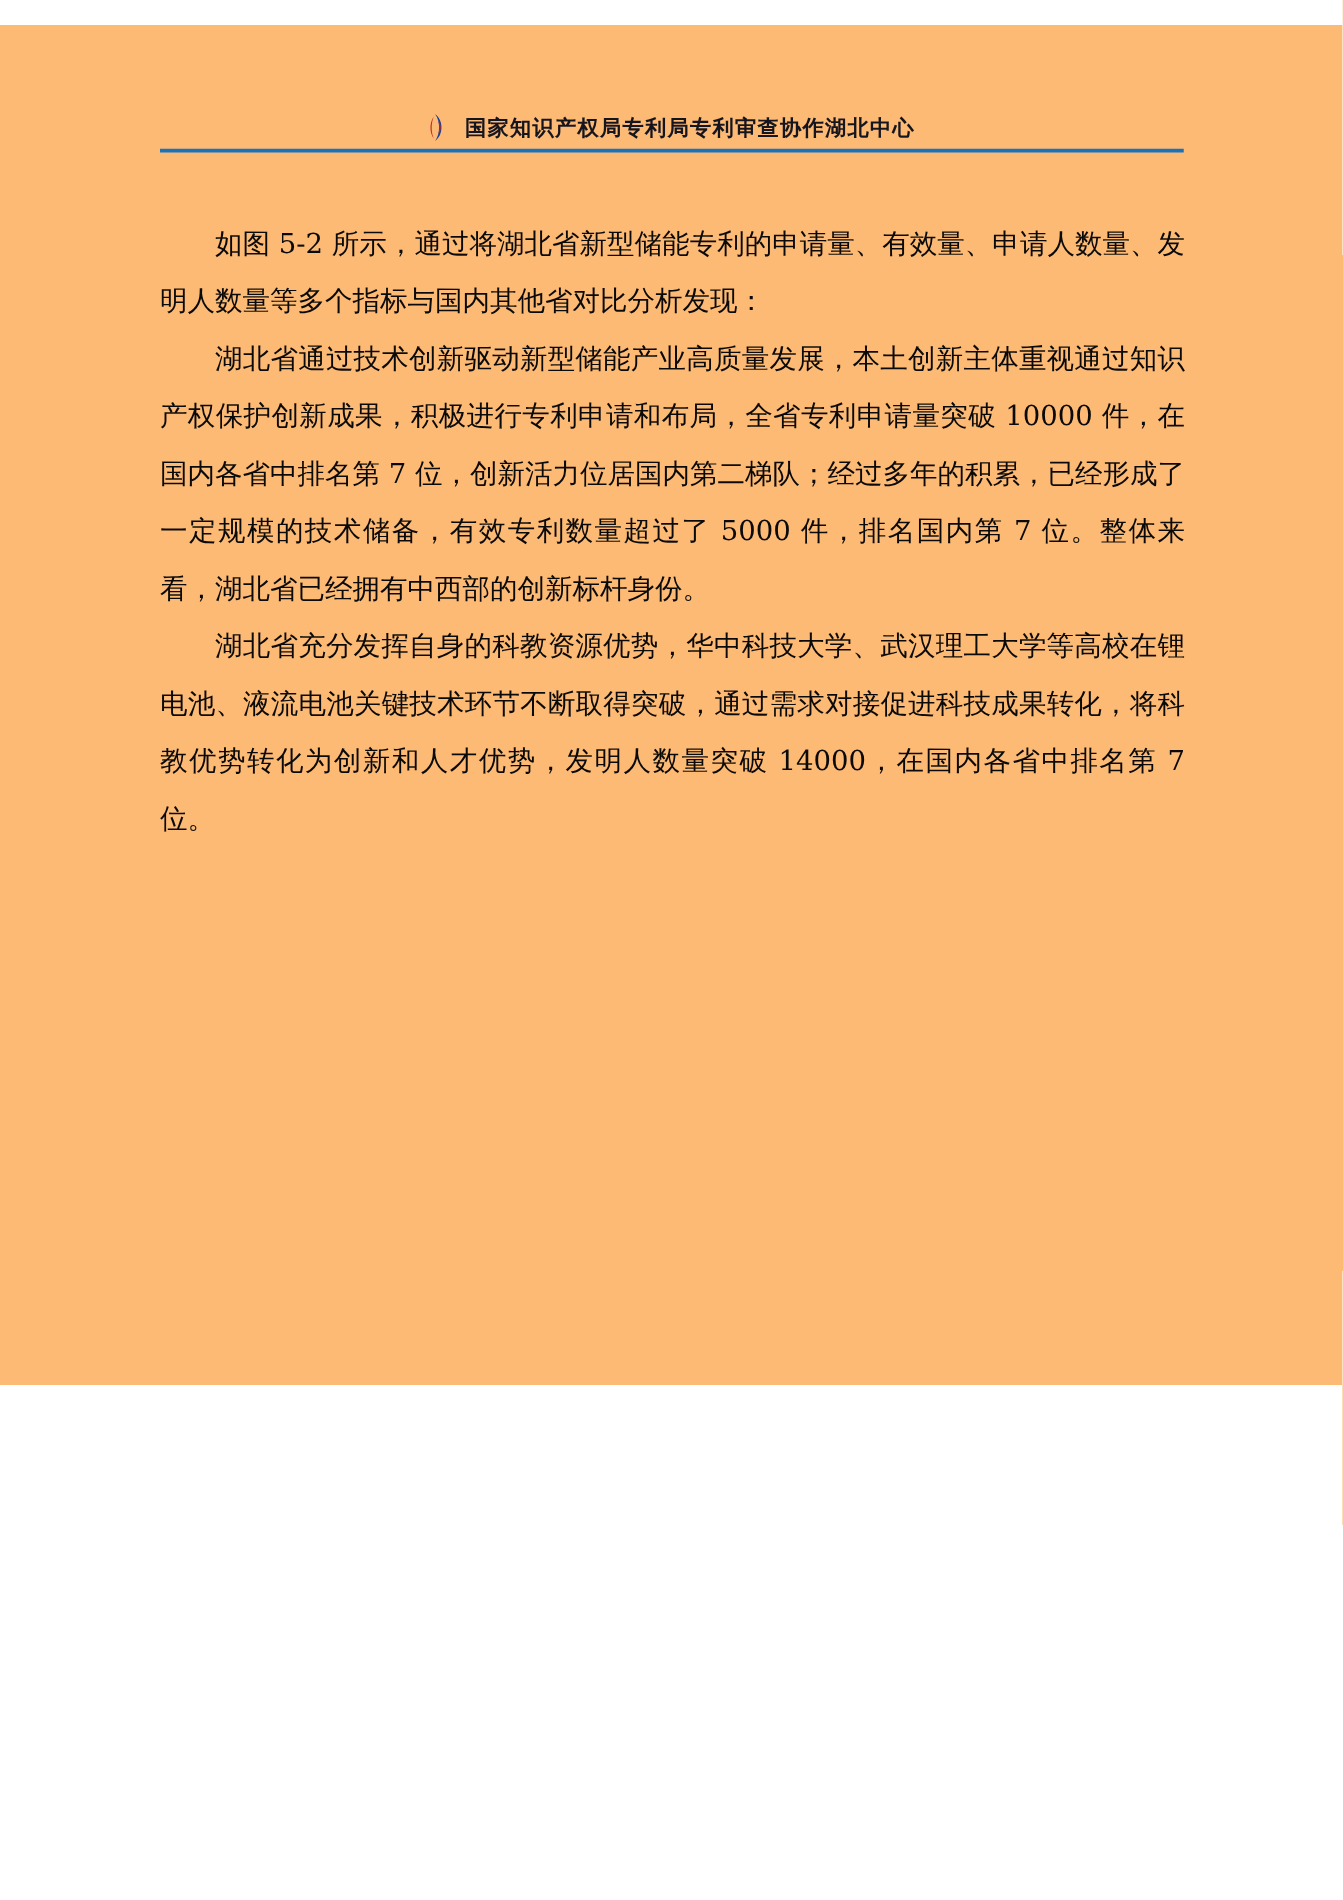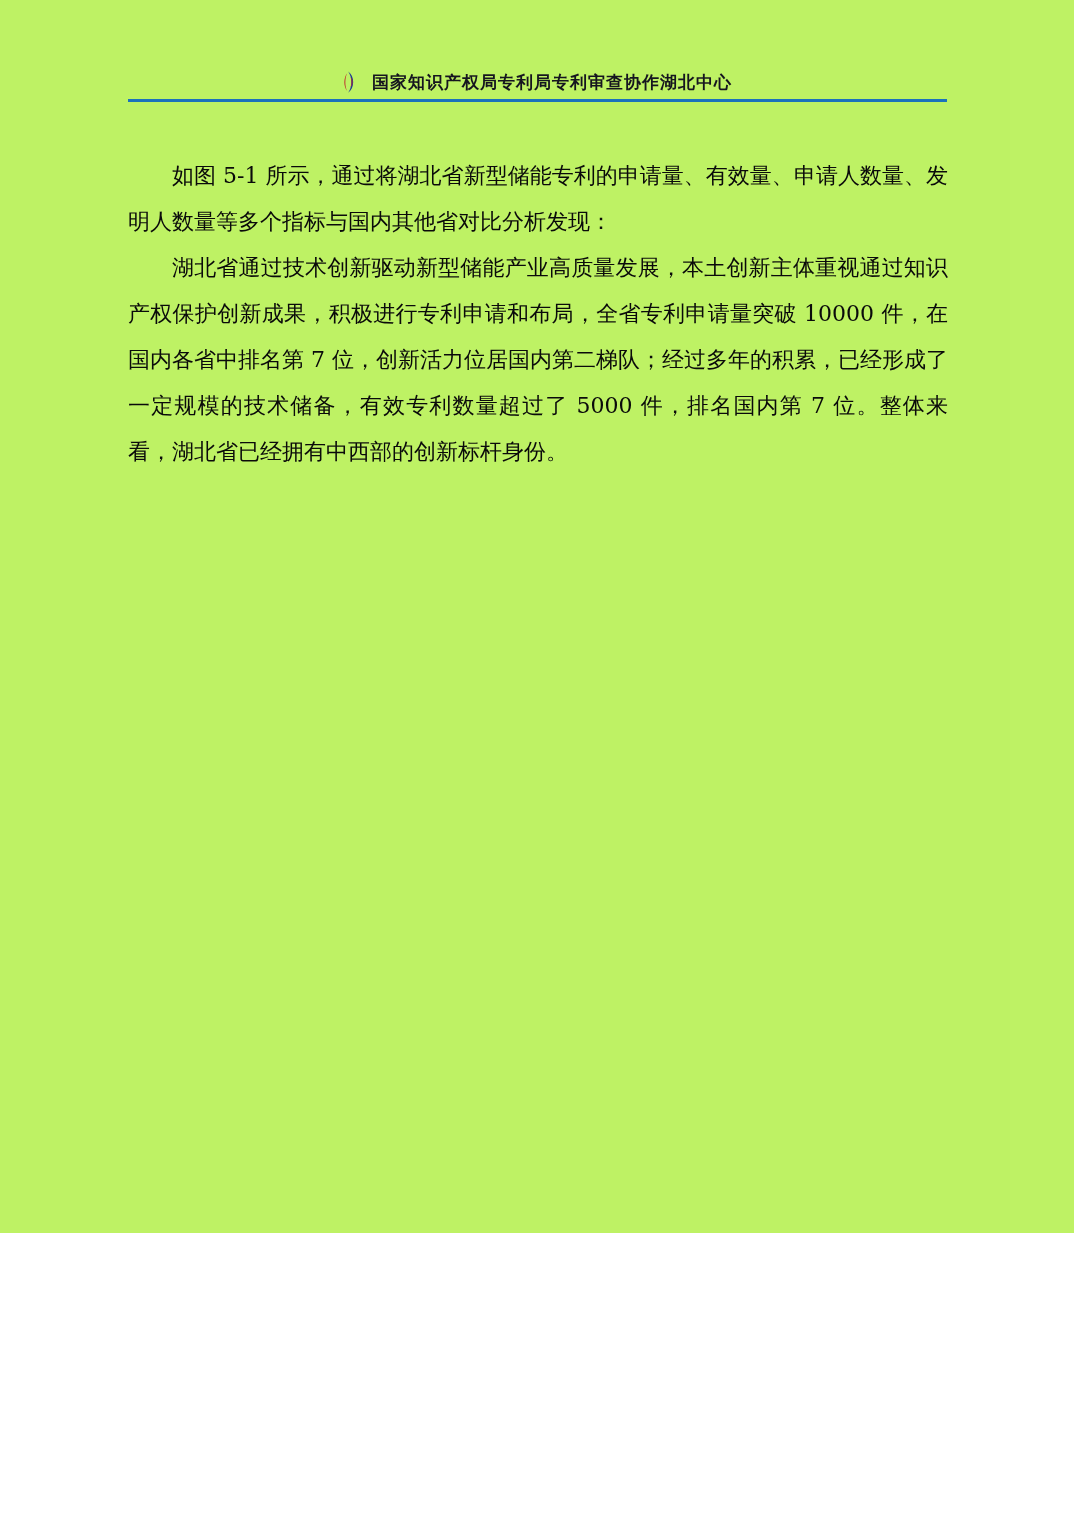--- a/index.html
+++ b/index.html
@@ -3,24 +3,25 @@
 <meta charset="utf-8">
 <style>
   html, body {
     margin: 0;
     padding: 0;
     background: #ffffff;
   }
   .page {
     position: relative;
     width: 1074px;
-    height: 1233px;
-    background: #bef264;
+    height: 1088px;
+    background: #fdba74;
     overflow: hidden;
     font-family: "DejaVu Serif", "Liberation Serif", serif;
+    margin-top: 20px;
   }
   .doc-header {
     position: absolute;
     left: 128px;
     right: 127px;
     top: 66px;
     height: 33px;
     border-bottom: 3px solid #1b72bc;
     display: flex;
     align-items: center;
@@ -74,21 +75,22 @@
   <div class="doc-header">
     <svg class="logo-mark" viewBox="0 0 20 28" aria-hidden="true">
       <path d="M5,3 C2,8 2,19 5,24 C0.5,19 0.5,8 5,3 Z" fill="#c0272d"></path>
       <path d="M6,1 C14,6 14,21 6,26 C11,20 11,7 6,1 Z" fill="#1f3f94"></path>
       <path d="M9,8 C12,10 12,17 9,19 C10.5,16 10.5,11 9,8 Z" fill="#c0272d"></path>
     </svg>
     <span class="doc-header-title">国家知识产权局专利局专利审查协作湖北中心</span>
   </div>
 
   <div class="doc-body">
-    <p>如图 5-1 所示，通过将湖北省新型储能专利的申请量、有效量、申请人数量、发明人数量等多个指标与国内其他省对比分析发现：</p>
+    <p>如图 5-2 所示，通过将湖北省新型储能专利的申请量、有效量、申请人数量、发明人数量等多个指标与国内其他省对比分析发现：</p>
     <p>湖北省通过技术创新驱动新型储能产业高质量发展，本土创新主体重视通过知识产权保护创新成果，积极进行专利申请和布局，全省专利申请量突破 10000 件，在国内各省中排名第 7 位，创新活力位居国内第二梯队；经过多年的积累，已经形成了一定规模的技术储备，有效专利数量超过了 5000 件，排名国内第 7 位。整体来看，湖北省已经拥有中西部的创新标杆身份。</p>
+    <p>湖北省充分发挥自身的科教资源优势，华中科技大学、武汉理工大学等高校在锂电池、液流电池关键技术环节不断取得突破，通过需求对接促进科技成果转化，将科教优势转化为创新和人才优势，发明人数量突破 14000，在国内各省中排名第 7 位。</p>
   </div>
 
   <div class="page-footer">
     <span>110</span>
   </div>
 
 </div>
 
 </body></html>

